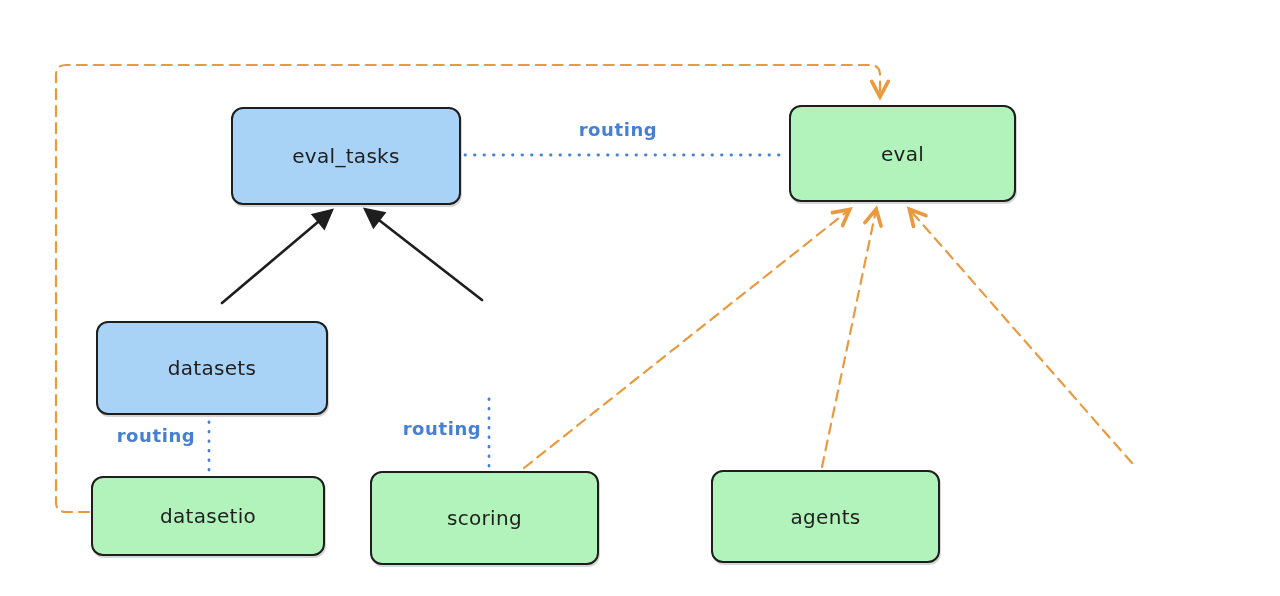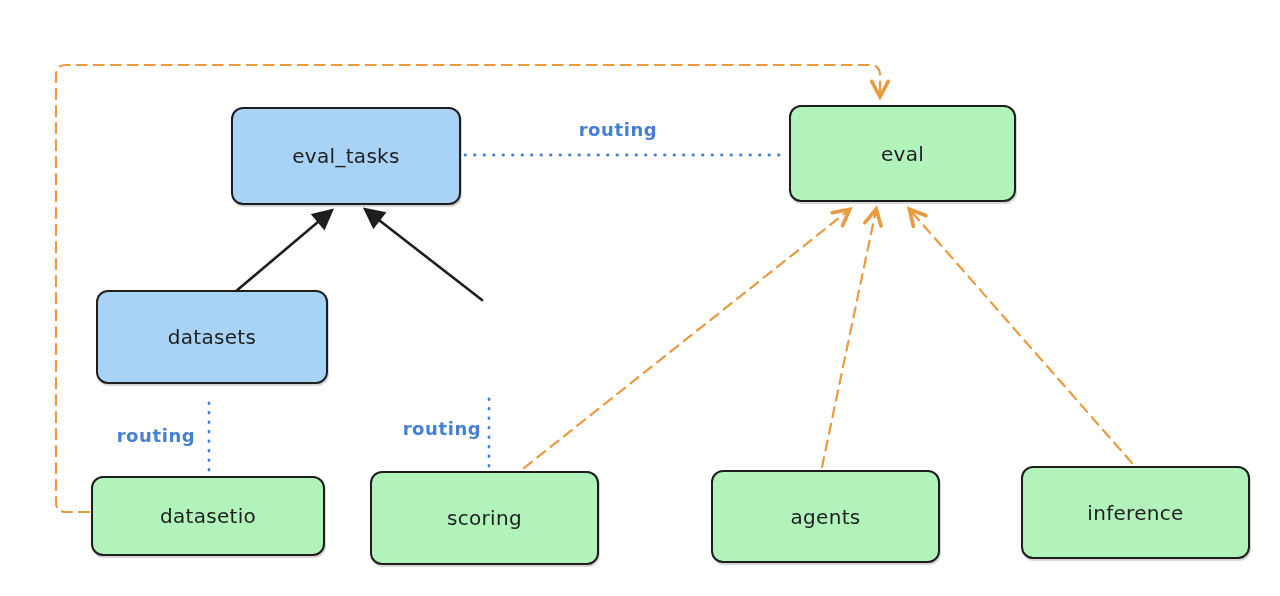--- a/index.html
+++ b/index.html
@@ -78,40 +78,37 @@
   </svg>
 
   <div class="node blue" style="left:231px;top:107px;width:230px;height:98px;">
     <span>eval_tasks</span>
   </div>
 
   <div class="node green" style="left:789px;top:105px;width:227px;height:97px;">
     <span>eval</span>
   </div>
 
-  <div class="node blue" style="left:96px;top:290px;width:232px;height:94px;">
+  <div class="node blue" style="left:96px;top:321px;width:232px;height:94px;">
     <span>datasets</span>
   </div>
 
 
   <div class="node green" style="left:91px;top:476px;width:234px;height:80px;">
     <span>datasetio</span>
   </div>
 
   <div class="node green" style="left:370px;top:471px;width:229px;height:94px;">
     <span>scoring</span>
   </div>
 
   <div class="node green" style="left:711px;top:470px;width:229px;height:93px;justify-content:center;">
     <span>agents</span>
   </div>
 
-  <div class="node green" style="left:1021px;top:466px;width:229px;height:93px;">
-    <span>inference</span>
-  </div>
 
   <div class="edge-label" style="left:572px;top:119px;width:92px;">routing</div>
 
   <div class="edge-label" style="left:112px;top:425px;width:88px;">routing</div>
 
   <div class="edge-label" style="left:398px;top:418px;width:88px;">routing</div>
 
 </div>
 
 </body></html>

